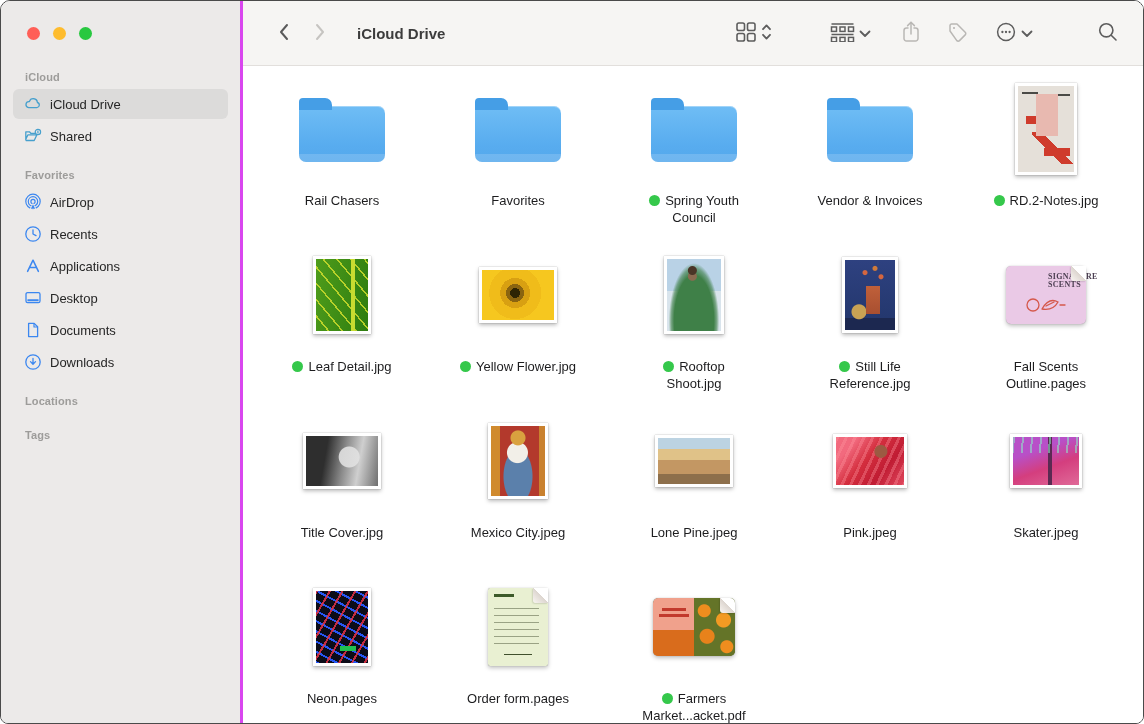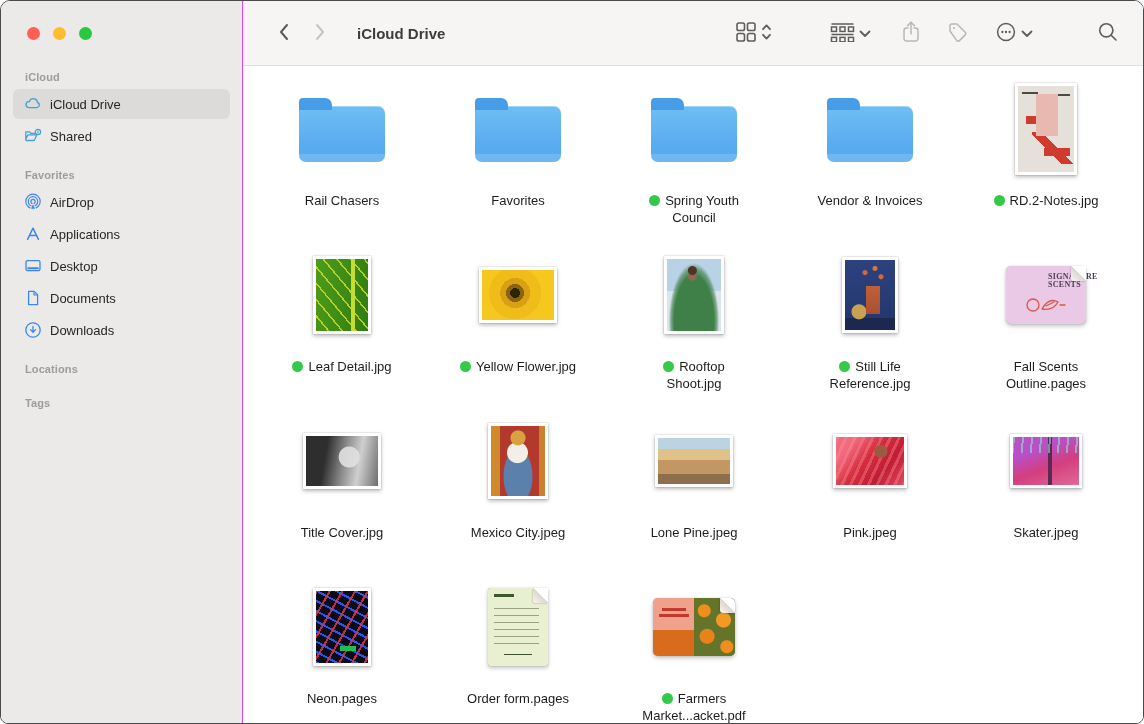--- a/index.html
+++ b/index.html
@@ -1,21 +1,21 @@
 <!DOCTYPE html>
 <html><head>
 <meta charset="utf-8">
 <style>
   * { box-sizing: border-box; margin: 0; padding: 0; }
   html,body { background:#fff; font-family:"Liberation Sans", sans-serif; }
   .window{ width:1144px; height:724px; border:1px solid #4a4a4a; border-radius:10px 10px 8px 8px;
     overflow:hidden; display:flex; position:relative; background:#fff; }
 
   
-  .sidebar{ width:242px; min-width:242px; background:#eceae9; border-right:1px solid #d946ef; height:100%; }
+  .sidebar{ width:242px; min-width:242px; background:#eceae9; border-right:3px solid #d946ef; height:100%; }
   .traffic{ display:flex; gap:13px; padding:26px 0 0 26px; height:52px; }
   .tl{ width:13px; height:13px; border-radius:50%; cursor:default; }
   .sb-section{ margin-top:18px; }
   .sb-header{ font-size:11px; font-weight:700; color:#9d9c9a; padding:0 0 4px 24px; letter-spacing:.1px; }
   .sb-item{ display:flex; align-items:center; gap:7px; height:30px; margin:2px 12px; padding-left:10px;
     border-radius:6px; font-size:13px; color:#262626; cursor:default; }
   .sb-item.selected{ background:#dcdbda; }
   .sb-icon{ width:20px; height:20px; display:inline-flex; align-items:center; justify-content:center; }
   .sb-icon svg{ width:18px; height:18px; }
   .tint-blue{ color:#3b87f0; }
@@ -196,20 +196,29 @@
                 <g fill="none" stroke="currentColor" stroke-width="1.2">
                   <circle cx="9" cy="8.4" r="2.1"></circle>
                   <circle cx="9" cy="8.4" r="4.7"></circle>
                   <circle cx="9" cy="8.4" r="7.2"></circle>
                 </g>
                 <path d="M9 9.4 L5.6 16.6 h6.8 z" fill="#eceae9"></path>
                 <path d="M9 11.2 L6.9 15.8 h4.2 z" fill="currentColor"></path>
               </svg>
             </span>
             <span>AirDrop</span>
+          </div>
+          <div class="sb-item">
+            <span class="sb-icon tint-blue">
+              <svg viewBox="0 0 18 18">
+                <circle cx="9" cy="9" r="7.2" fill="none" stroke="currentColor" stroke-width="1.3"></circle>
+                <path d="M9 4.8 V9 L12 10.6" fill="none" stroke="currentColor" stroke-width="1.3" stroke-linecap="round" stroke-linejoin="round"></path>
+              </svg>
+            </span>
+            <span>Recents</span>
           </div>
           <div class="sb-item">
             <span class="sb-icon tint-blue">
               <svg viewBox="0 0 18 18">
                 <g fill="none" stroke="currentColor" stroke-width="1.5" stroke-linecap="round" stroke-linejoin="round">
                   <path d="M3.6 14.4 L9 3.2 L14.4 14.4"></path>
                   <path d="M5.8 10.6 H12.2"></path>
                 </g>
               </svg>
             </span>

